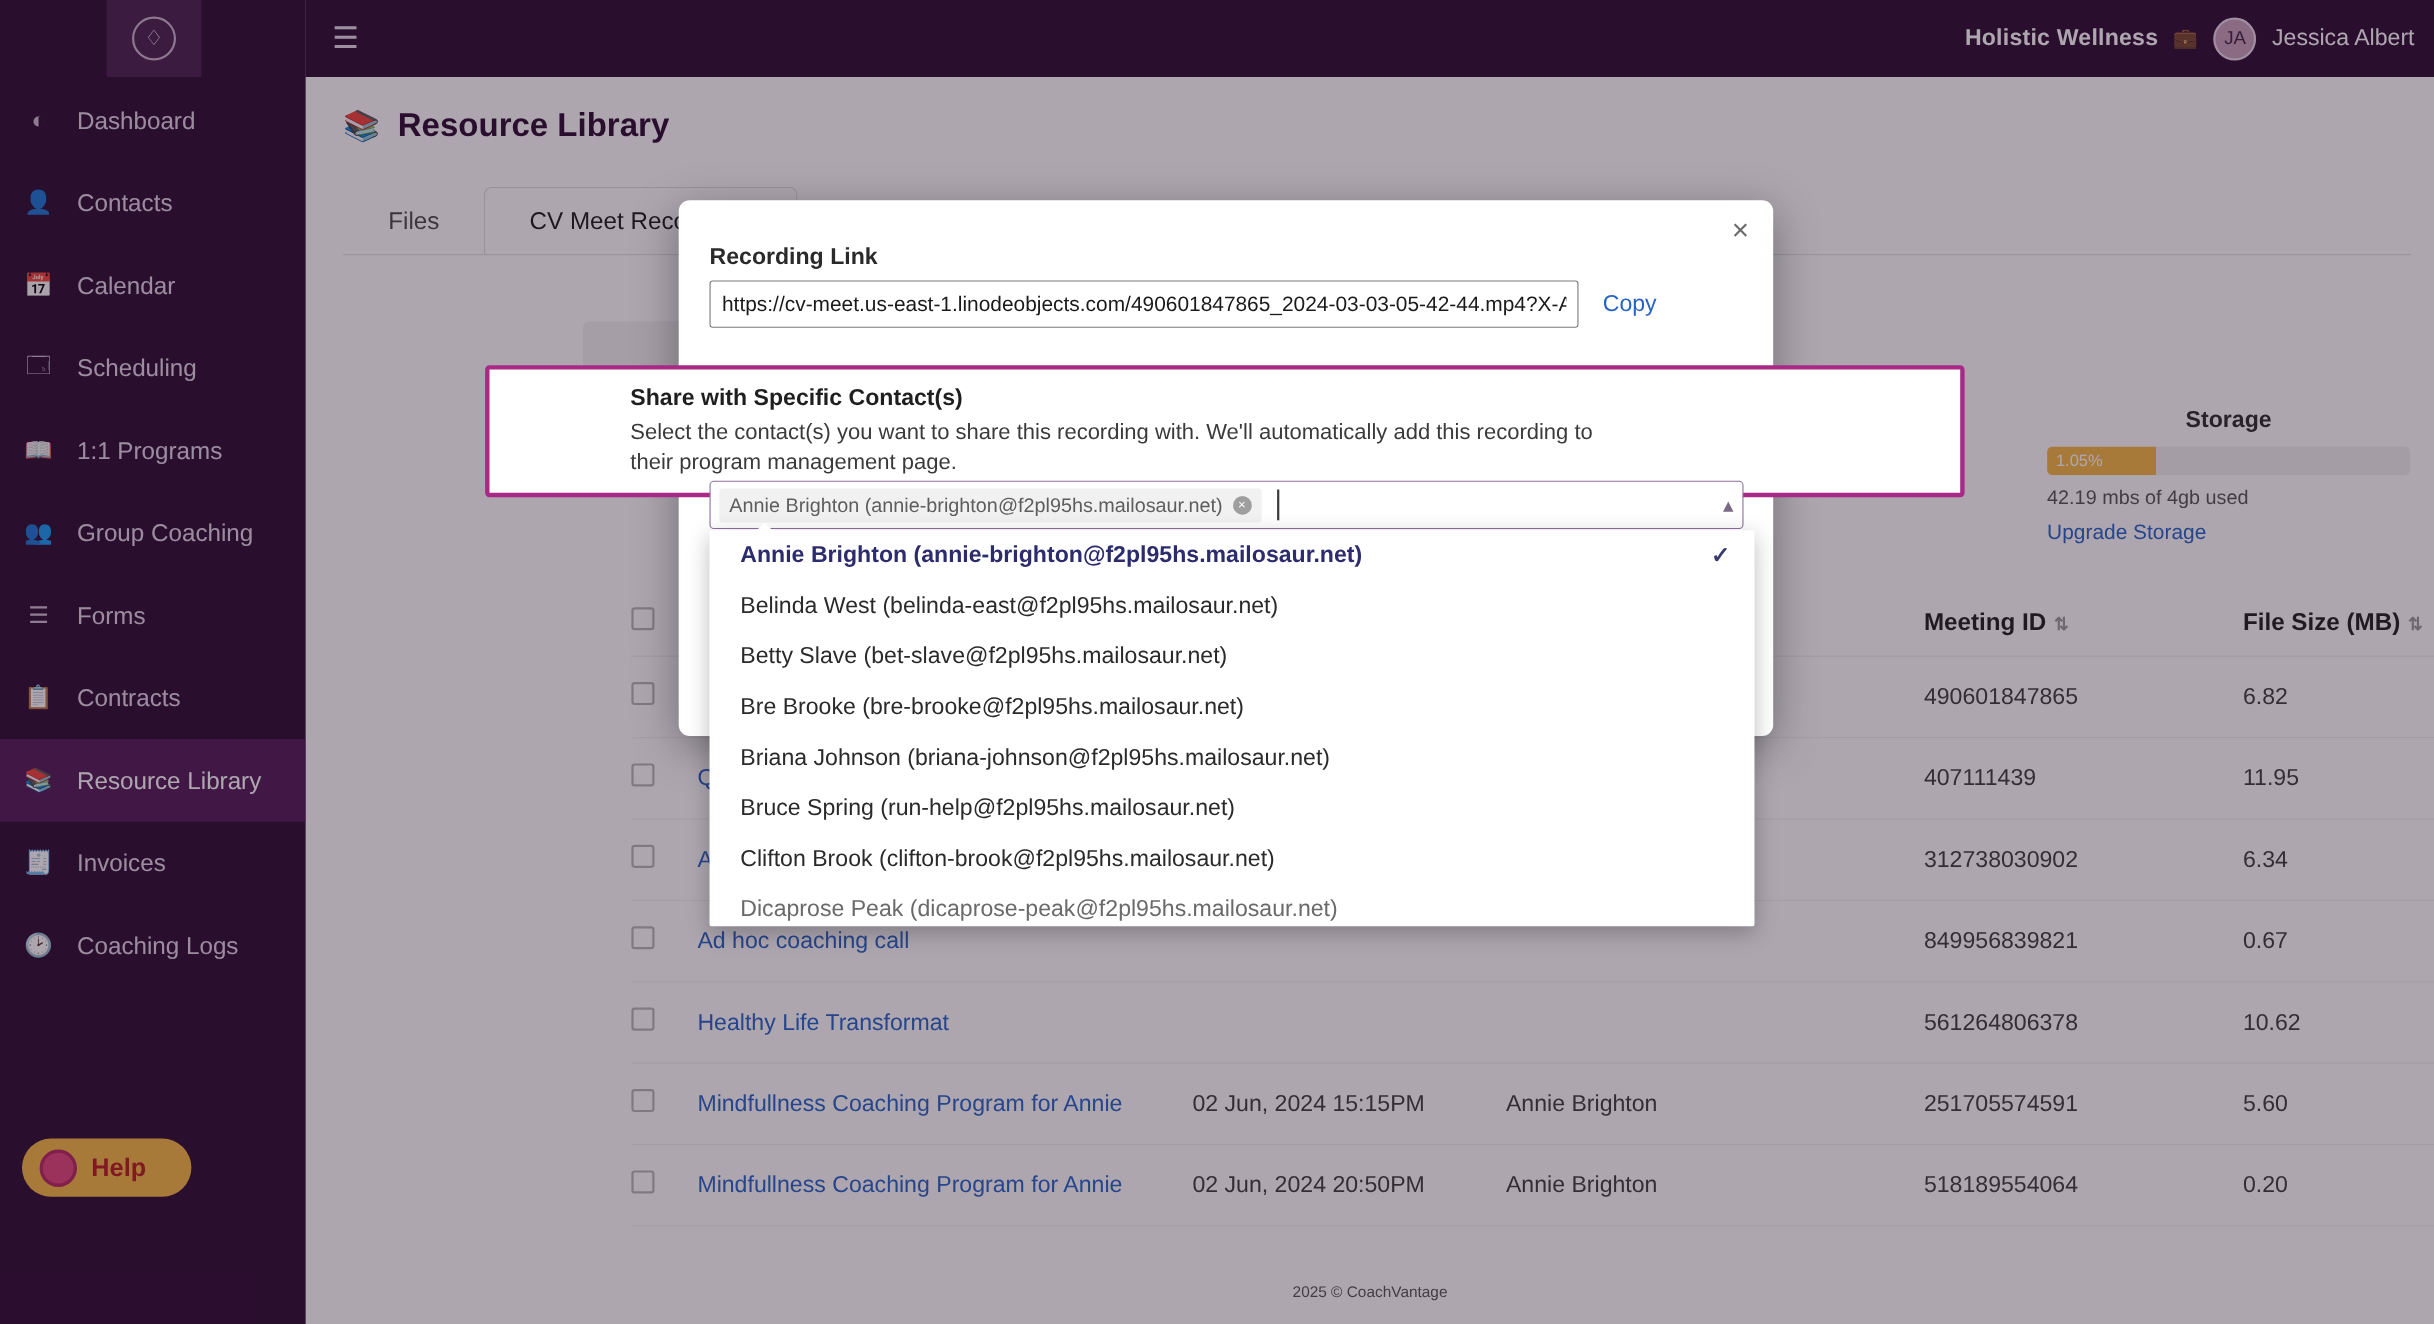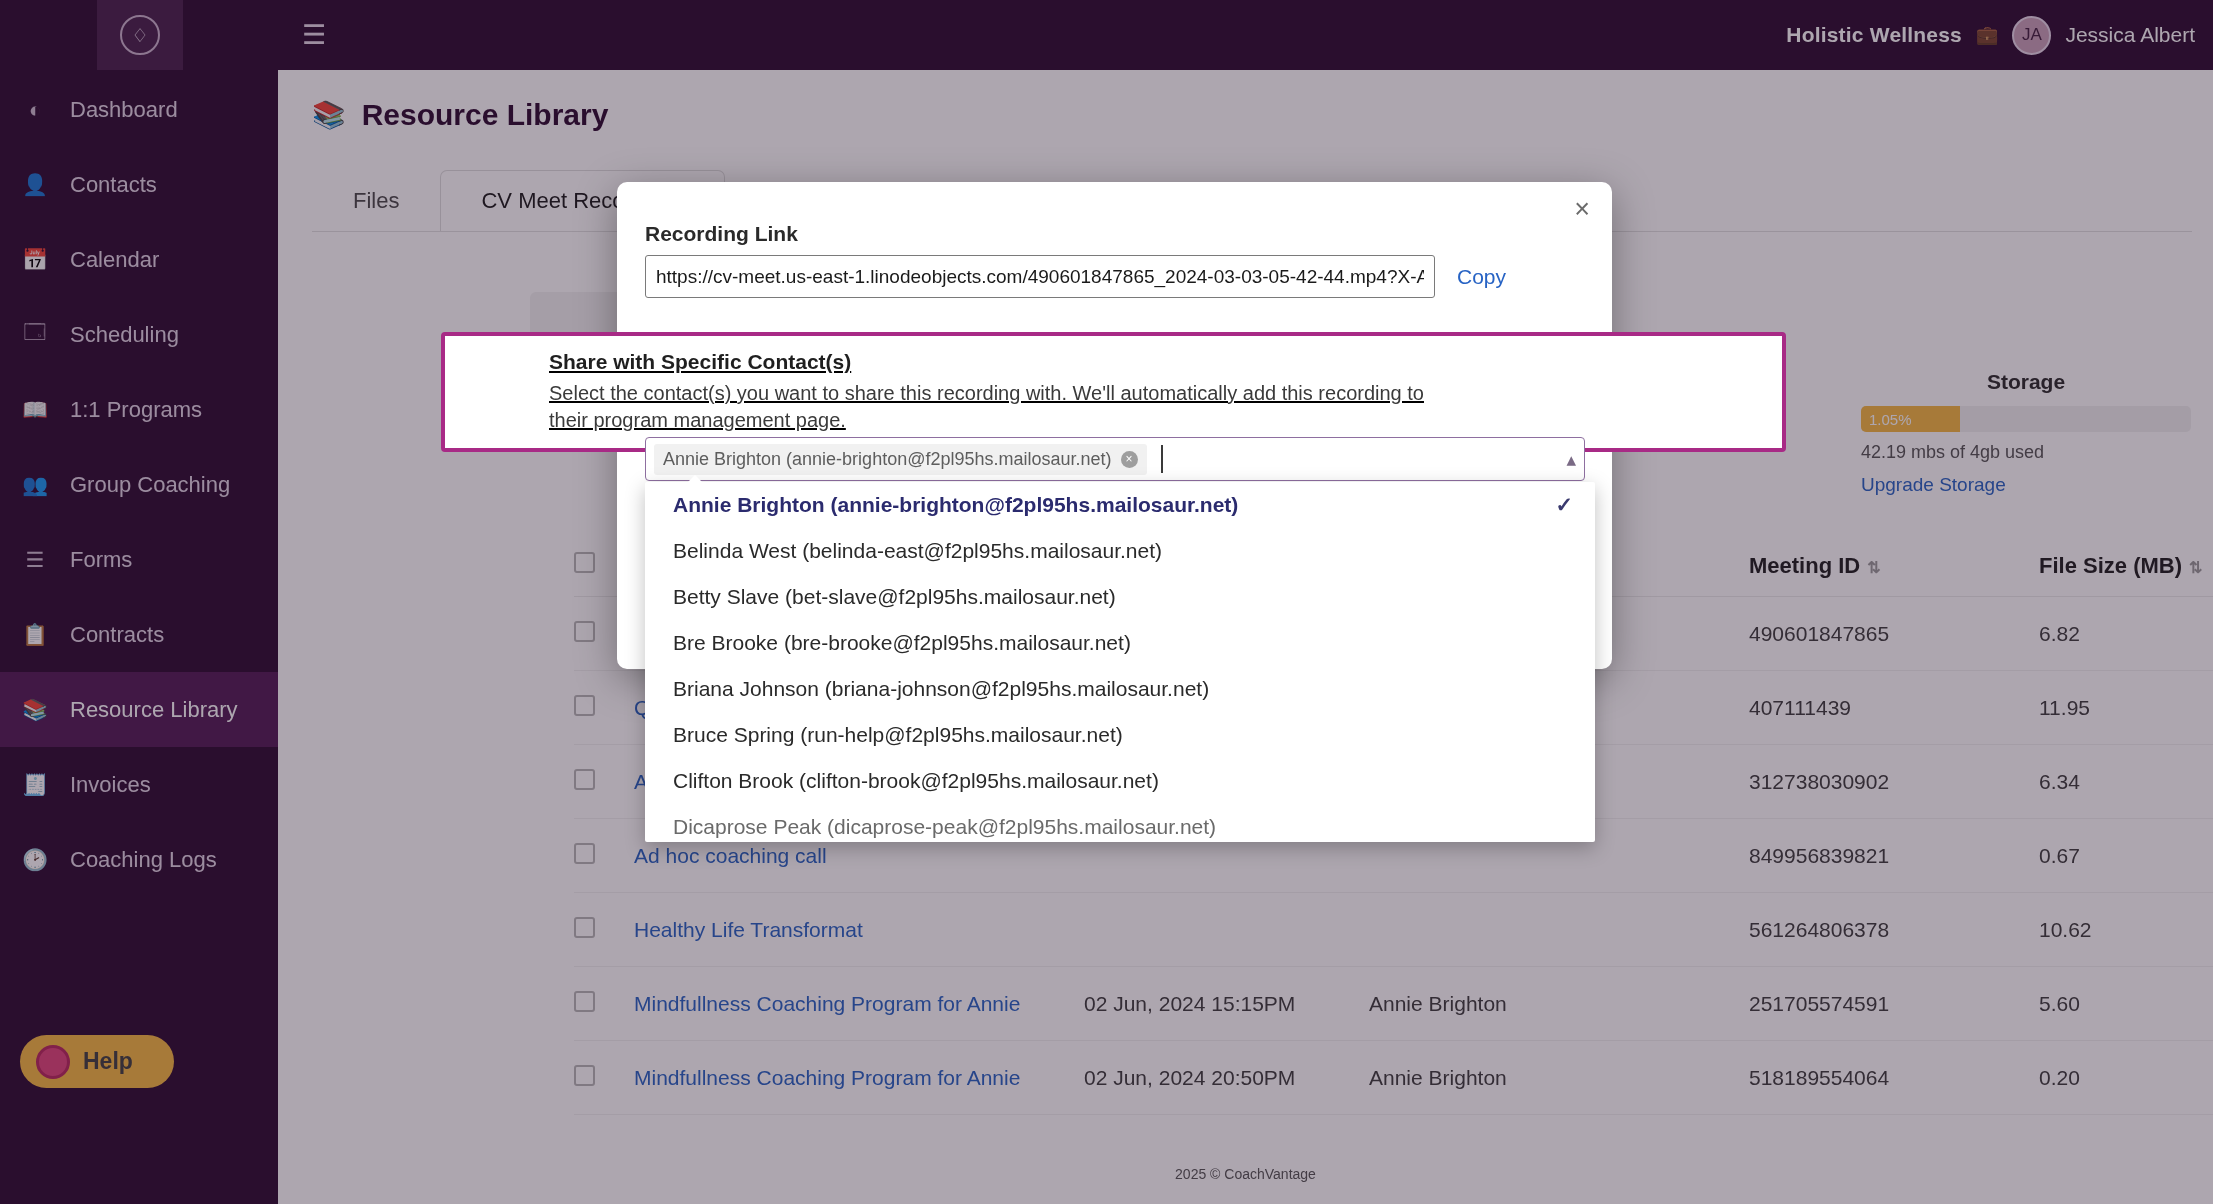--- a/index.html
+++ b/index.html
@@ -36,21 +36,21 @@
   }
   .nav-item .ico {
     width: 26px; display: flex; align-items: center; justify-content: center;
     font-size: 21px; color: #cdbdd0;
   }
   .nav-item.active { background: #511a55; color: #ffffff; }
   .nav-item.active .ico { color: #ffffff; }
   .help-btn {
     position: absolute; left: 20px; top: 1035px;
     width: 154px; height: 53px; border-radius: 27px;
-    background: #f5b942; color: #404040;
+    background: #f5b942; color: #b91c1c;
     display: flex; align-items: center; gap: 13px;
     padding-left: 16px; font-size: 23px; font-weight: bold; cursor: pointer;
   }
   .help-ball {
     width: 34px; height: 34px; border-radius: 50%;
     background: #e0447a; border: 3px solid #b9275c;
   }
 
   
   .topbar {
@@ -191,21 +191,21 @@
     font-family: "Liberation Sans", sans-serif; background: #fff;
   }
   .copy-link { font-size: 21px; color: #2763c4; cursor: pointer; }
 
   .share-block {
     position: absolute; top: 150px; left: -176px;
     width: 1345px; padding: 14px 0 14px 28px;
     border: 4px solid #a82a86; border-radius: 4px;
     background: #ffffff;
   }
-  .share-block-inner { margin-left: 76px; width: 1120px; text-decoration: underline; }
+  .share-block-inner { margin-left: 100px; width: 1120px; }
   .share-title { font-size: 21px; font-weight: bold; color: #1f1f1f; }
   .share-sub {
     margin-top: 6px; font-size: 20px; color: #3a3a3a; line-height: 1.35;
     max-width: 905px;
   }
 
   .select-box {
     position: absolute; top: 255px; left: 28px;
     width: 940px; height: 44px;
     border: 1px solid #8e6fa0; border-radius: 4px;

